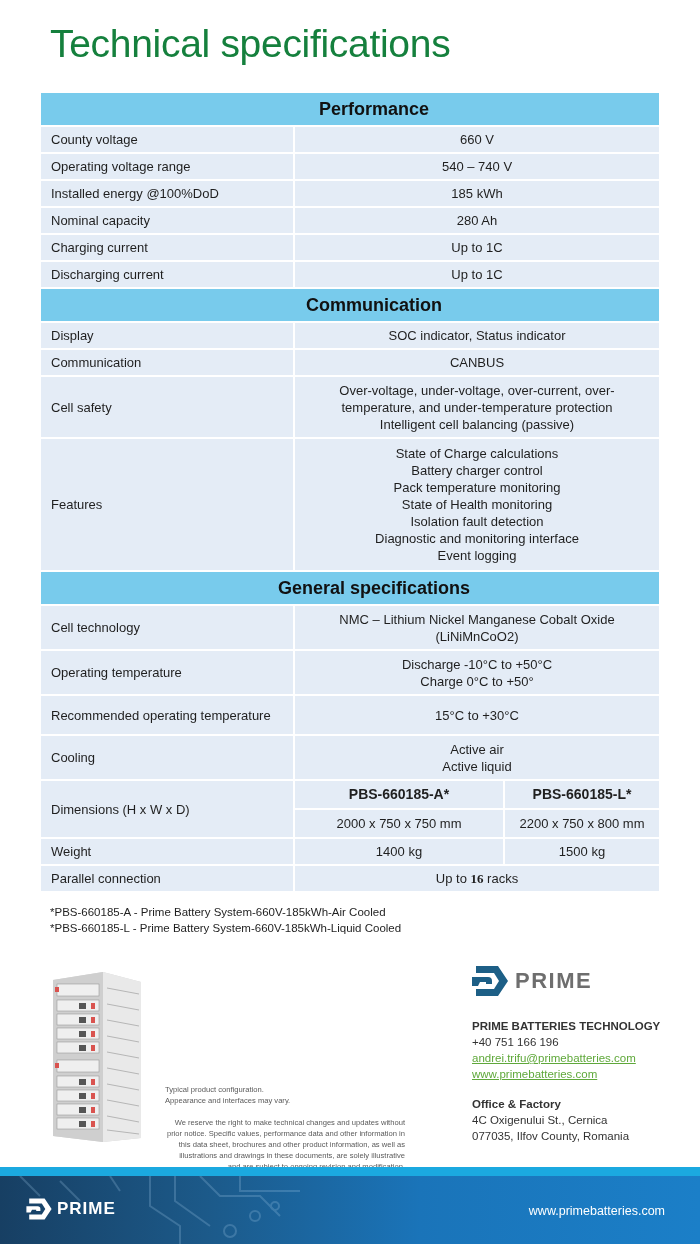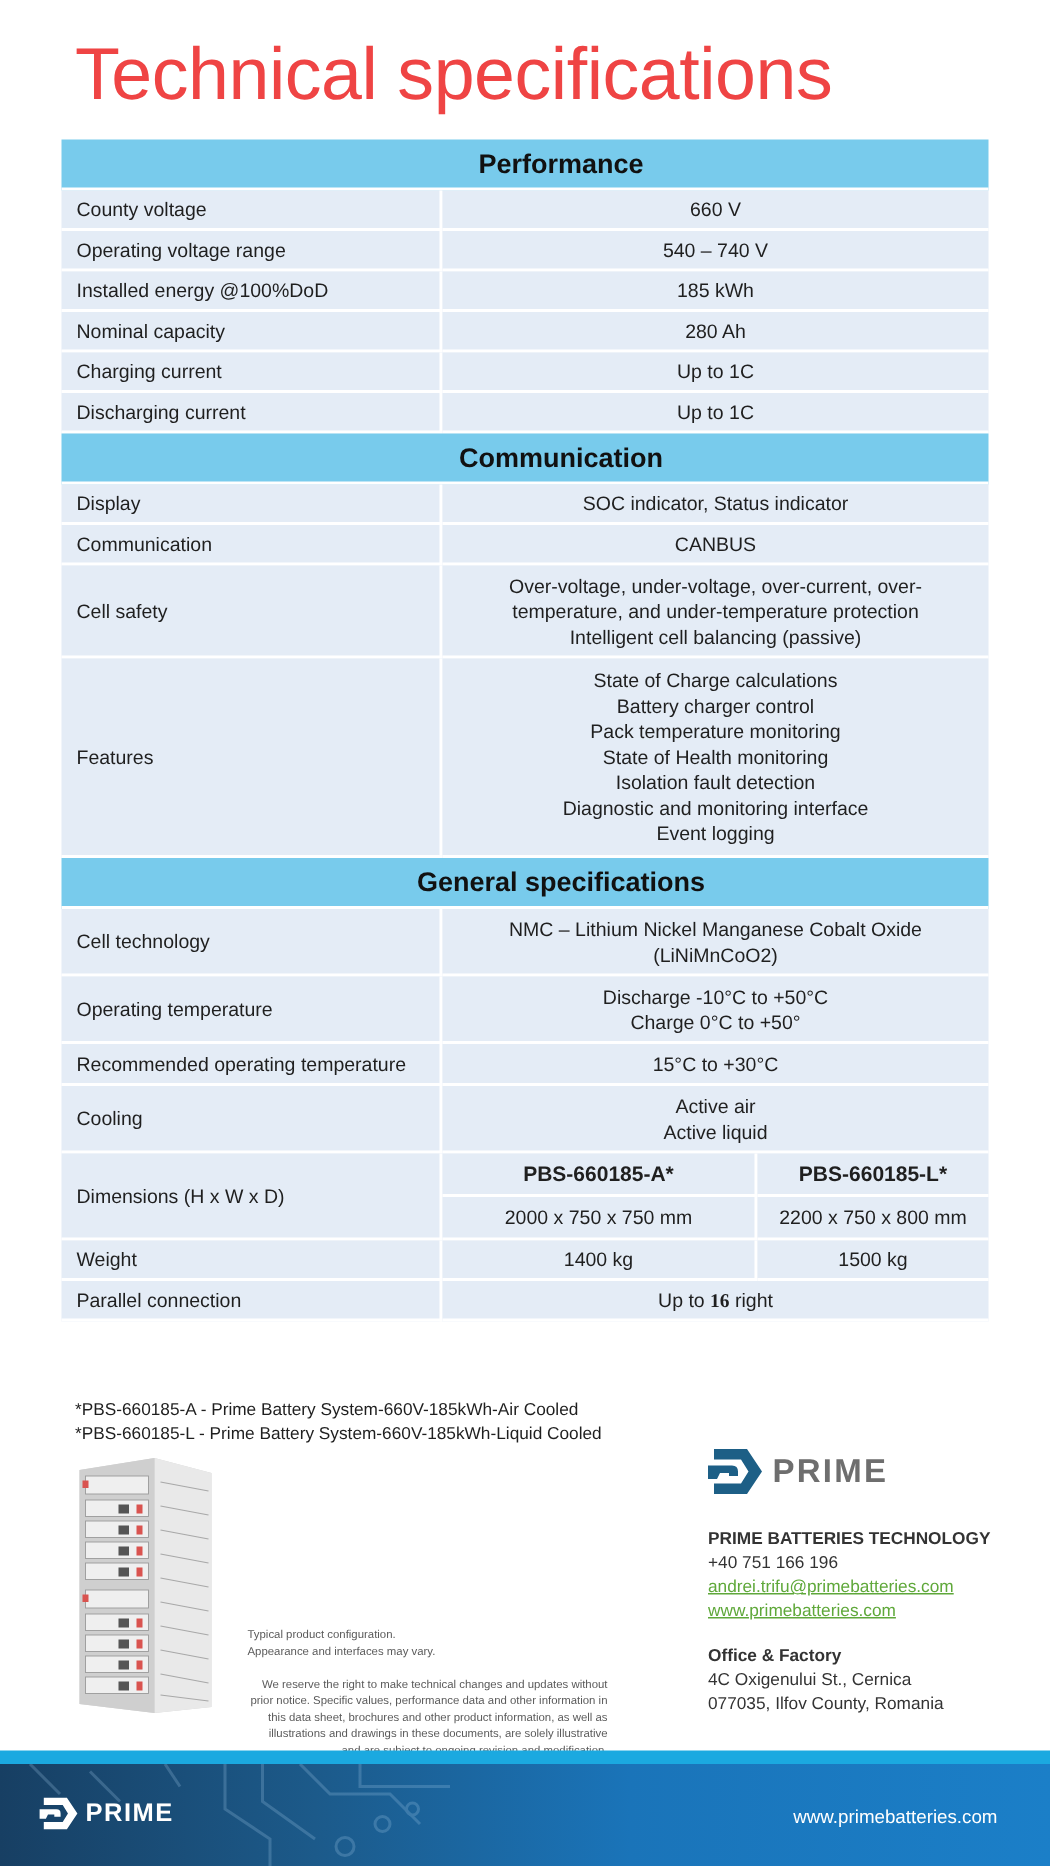--- a/index.html
+++ b/index.html
@@ -1,41 +1,41 @@
 <!DOCTYPE html>
 <html><head>
 <meta charset="utf-8">
 <style>
   * { box-sizing: border-box; margin: 0; padding: 0; }
   html, body { width: 700px; height: 1244px; background: #ffffff; overflow: hidden; }
   body { font-family: "Liberation Sans", "DejaVu Sans", sans-serif; color: #1f1f1f; position: relative; }
 
   .title {
     position: absolute; left: 50px; top: 22px;
-    font-size: 49px; color: #ef4444; font-weight: normal; letter-spacing: -0.3px;
+    font-size: 39px; color: #15803d; font-weight: normal; letter-spacing: -0.3px;
   }
 
   .spec-table {
     position: absolute; left: 41px; top: 93px; width: 618px;
     border-collapse: separate; border-spacing: 0; table-layout: fixed;
     font-size: 13px;
   }
   .spec-table td { background: #e4ecf6; border-bottom: 2px solid #ffffff; vertical-align: middle; }
   .spec-table td.lbl { padding-left: 10px; border-right: 2px solid #ffffff; width: 254px; }
   .spec-table td.val { text-align: center; line-height: 17px; }
   .spec-table td.split-l { border-right: 2px solid #ffffff; }
   .spec-table tr.std td { height: 27px; }
   .spec-table tr.sec td {
     background: #78cbec; height: 34px; text-align: center;
     font-weight: bold; font-size: 18px; color: #111; border-bottom: 2px solid #ffffff; padding-left: 48px;
   }
   .spec-table .bold { font-weight: bold; font-size: 14px; }
   .serif-bold { font-family: "Liberation Serif", serif; font-weight: bold; }
 
-  .footnotes { position: absolute; left: 50px; top: 904px; font-size: 11.5px; line-height: 16px; color: #1f1f1f; margin-top: 28px; }
+  .footnotes { position: absolute; left: 50px; top: 904px; font-size: 11.5px; line-height: 16px; color: #1f1f1f; }
 
   .rack { position: absolute; left: 45px; top: 970px; width: 98px; height: 172px; }
 
   .disclaimer { position: absolute; left: 165px; top: 1084px; width: 240px; font-size: 7.6px; line-height: 11px; color: #5a5a5a; }
   .disclaimer p + p { margin-top: 11px; text-align: right; }
 
   .contact-logo { position: absolute; left: 470px; top: 963px; display: flex; align-items: center; }
   .contact-logo .wordmark { font-size: 22px; font-weight: bold; color: #6e6e6e; letter-spacing: 1.5px; margin-left: 5px; }
 
   .contact { position: absolute; left: 472px; top: 1018px; font-size: 11.5px; line-height: 16px; color: #333; }
@@ -135,21 +135,21 @@
       </td>
       </tr>
     <tr>
         <td class="lbl" style="height:45px">Operating temperature</td>
       <td class="val" colspan="2">
         <div>Discharge -10°C to +50°C</div>
         <div>Charge 0°C to +50°</div>
       </td>
       </tr>
     <tr>
-        <td class="lbl" style="height:28px">Recommended operating temperature</td>
+        <td class="lbl" style="height:40px">Recommended operating temperature</td>
         <td class="val" colspan="2">15°C to +30°C</td>
       </tr>
     <tr>
         <td class="lbl" style="height:45px">Cooling</td>
       <td class="val" colspan="2">
         <div>Active air</div>
         <div>Active liquid</div>
       </td>
       </tr>
     <tr>
@@ -161,21 +161,21 @@
       <td class="val split-l" style="height:29px">2000 x 750 x 750 mm</td>
       <td class="val">2200 x 750 x 800 mm</td>
       </tr>
     <tr class="std">
         <td class="lbl">Weight</td>
       <td class="val split-l">1400 kg</td>
       <td class="val">1500 kg</td>
       </tr>
     <tr class="std">
         <td class="lbl">Parallel connection</td>
-      <td class="val" colspan="2"><span>Up to </span><span class="serif-bold">16</span><span> right</span></td>
+      <td class="val" colspan="2"><span>Up to </span><span class="serif-bold">16</span><span> racks</span></td>
       </tr>
   </tbody>
 </table>
 
 <div class="footnotes">
   <div>*PBS-660185-A - Prime Battery System-660V-185kWh-Air Cooled</div>
   <div>*PBS-660185-L - Prime Battery System-660V-185kWh-Liquid Cooled</div>
 </div>
 
 <svg class="rack" viewBox="0 0 98 172">

